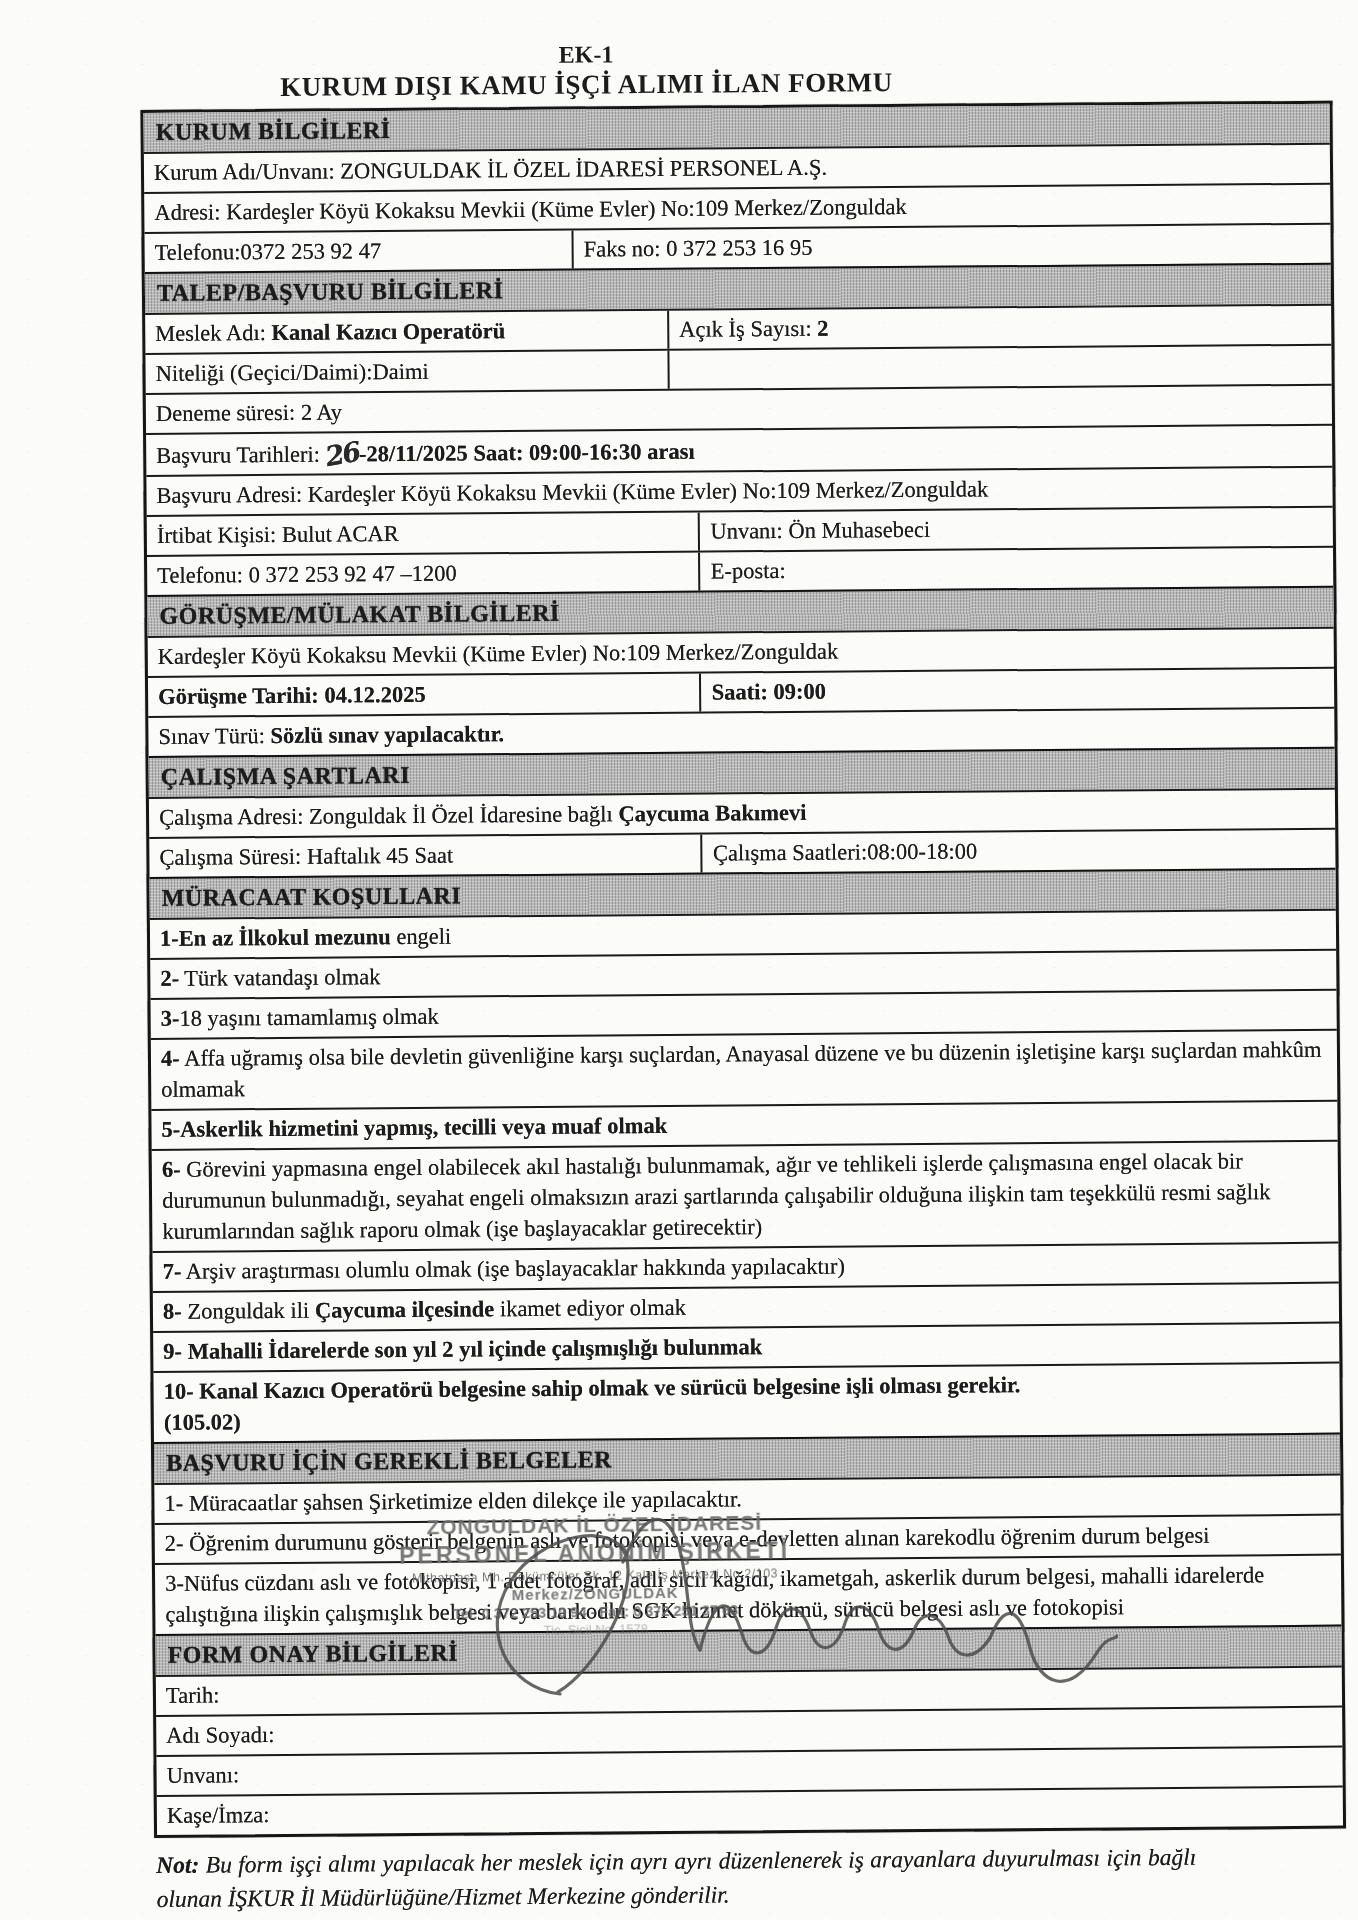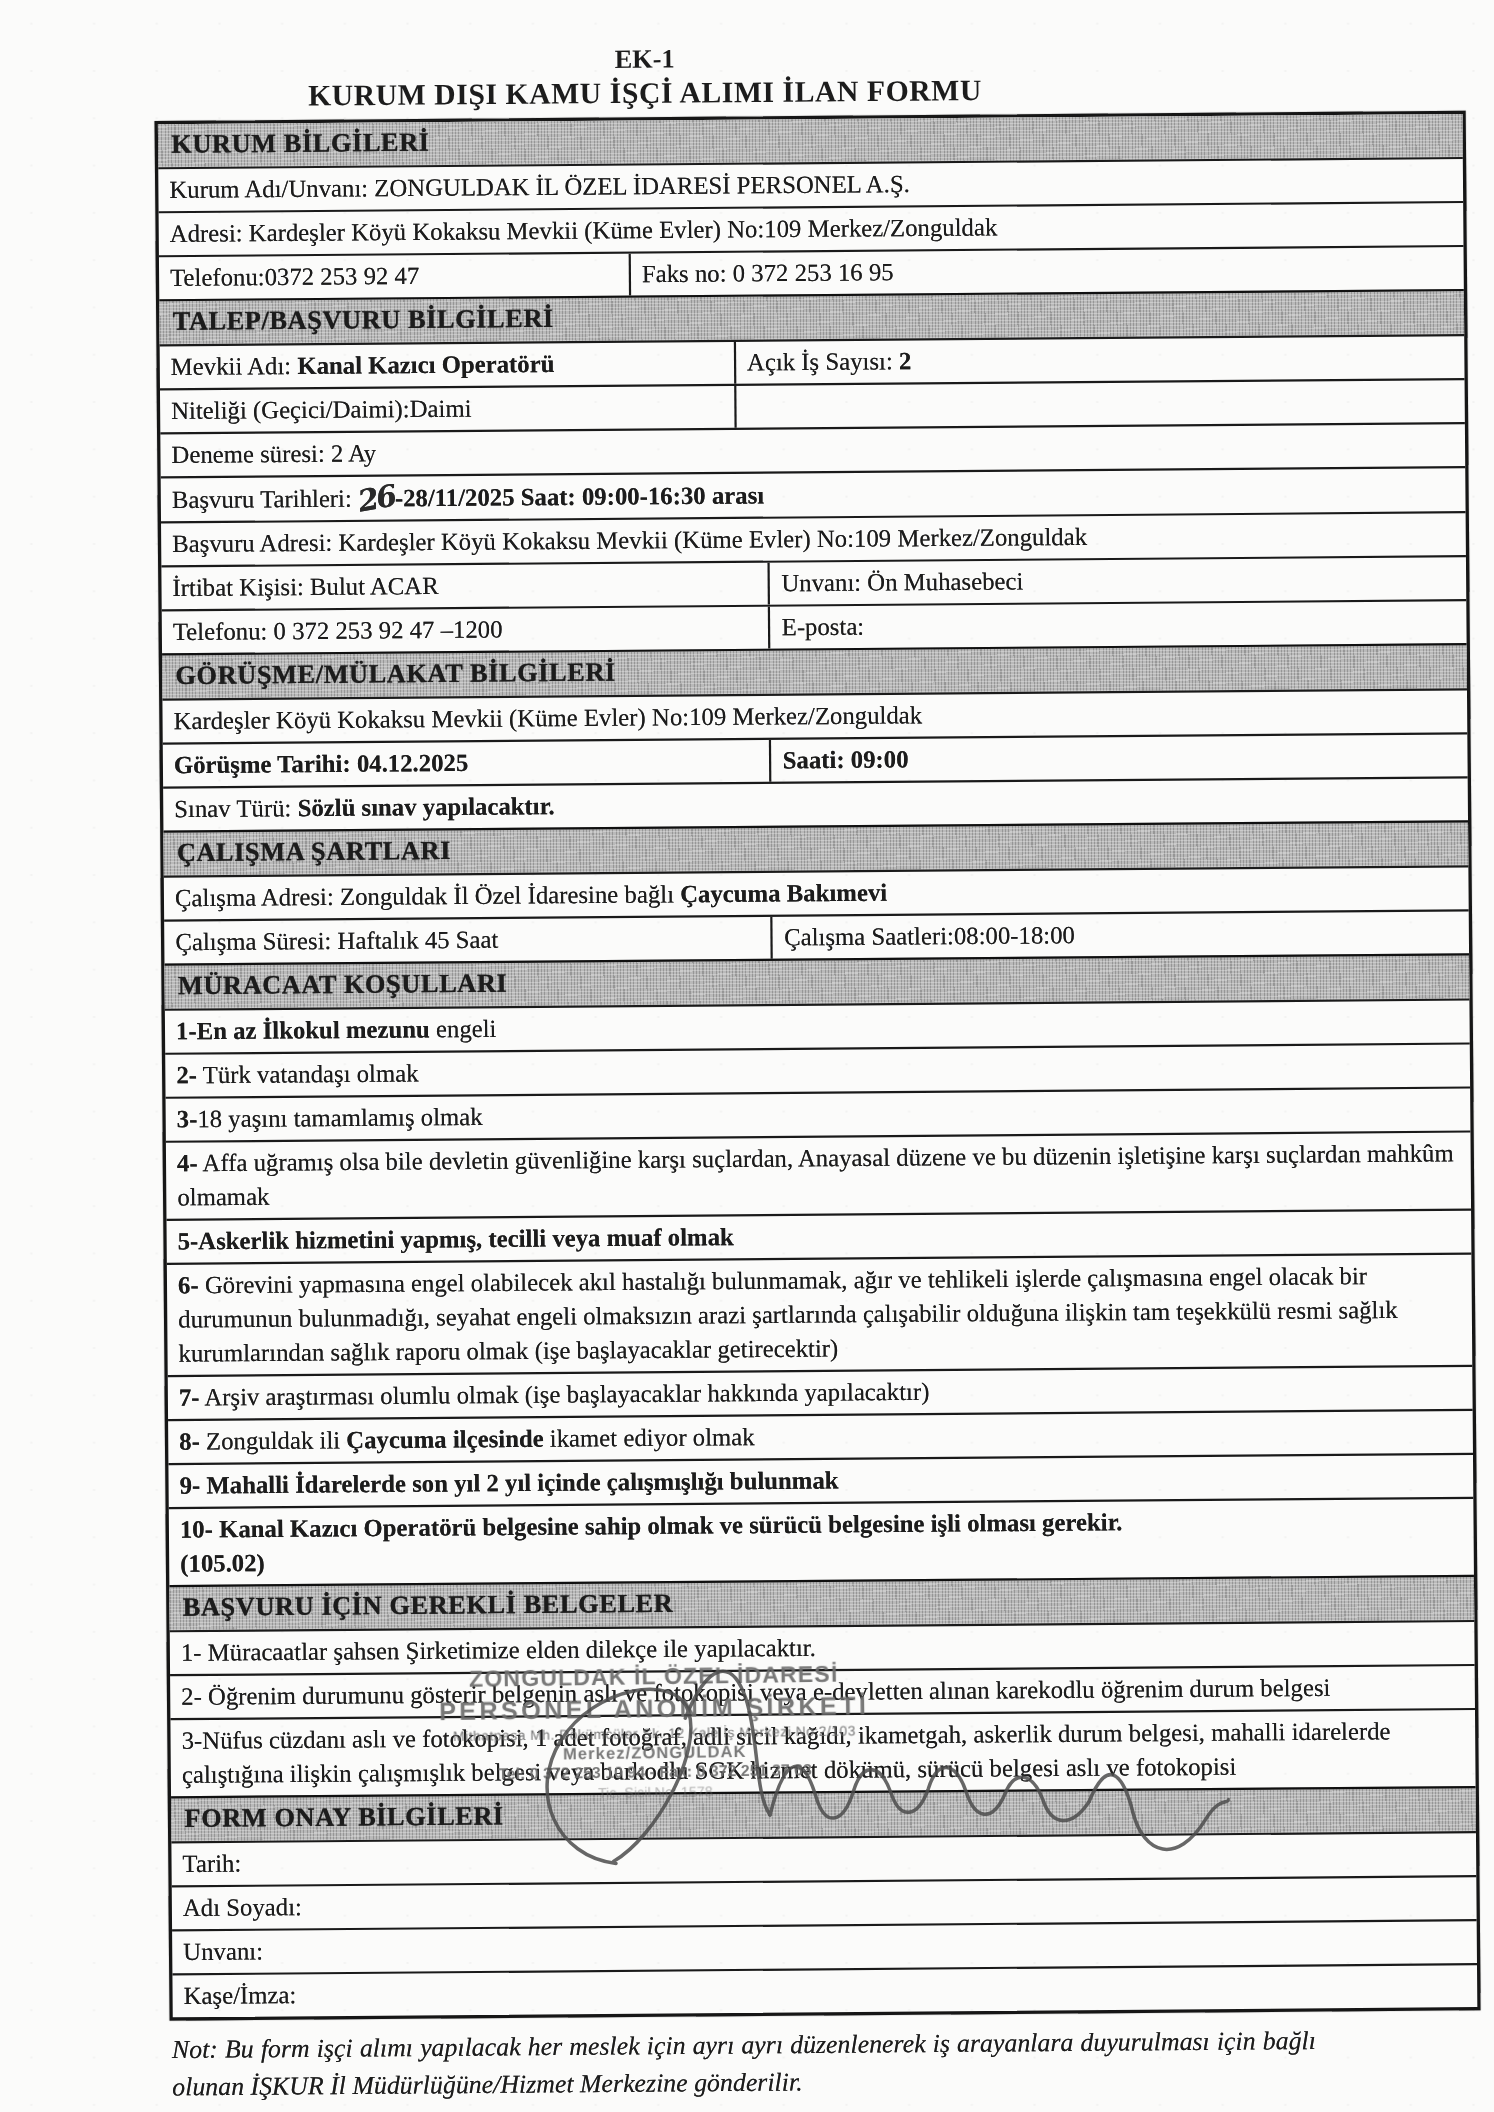--- a/index.html
+++ b/index.html
@@ -55,21 +55,21 @@
     font-style:italic; font-weight:bold; font-size:27px;
     display:inline-block; transform:rotate(-10deg) translateY(2px);
     letter-spacing:-2px; color:#2a2a2a;
   }
   .note{
     width:1040px; margin-top:10px; padding-left:2px;
     font-style:italic; font-size:23.5px; line-height:34px;
     text-align:justify;
     text-shadow:0 0 0.5px rgba(10,10,10,.7);
   }
-  .note .b{font-weight:normal;}
+  .note .b{font-weight:bold;}
   
   #stamp{
     position:absolute; left:315px; top:1512px; width:560px;
     text-align:center;
     font-family:"Liberation Sans","DejaVu Sans",sans-serif;
     color:#6e6e6e;
     filter:blur(0.4px);
     opacity:.92;
     transform:rotate(-0.8deg);
     pointer-events:none;
@@ -97,21 +97,21 @@
     <div class="row band">KURUM BİLGİLERİ</div>
     <div class="row">Kurum Adı/Unvanı: ZONGULDAK İL ÖZEL İDARESİ PERSONEL A.Ş.</div>
     <div class="row">Adresi: Kardeşler Köyü Kokaksu Mevkii (Küme Evler) No:109 Merkez/Zonguldak</div>
     <div class="row cols">
       <div class="cell w36">Telefonu:0372 253 92 47</div>
       <div class="cell right">Faks no: 0 372 253 16 95</div>
     </div>
 
     <div class="row band">TALEP/BAŞVURU BİLGİLERİ</div>
     <div class="row cols">
-      <div class="cell w44"><span>Mevkii Adı: </span><span class="b">Kanal Kazıcı Operatörü</span></div>
+      <div class="cell w44"><span>Meslek Adı: </span><span class="b">Kanal Kazıcı Operatörü</span></div>
       <div class="cell right"><span>Açık İş Sayısı: </span><span class="b">2</span></div>
     </div>
     <div class="row cols">
       <div class="cell w44">Niteliği (Geçici/Daimi):Daimi</div>
       <div class="cell right"></div>
     </div>
     <div class="row">Deneme süresi: 2 Ay</div>
     <div class="row"><span>Başvuru Tarihleri: </span><span class="hand">26</span><span class="b">-28/11/2025  Saat: 09:00-16:30 arası</span></div>
     <div class="row">Başvuru Adresi: Kardeşler Köyü Kokaksu Mevkii (Küme Evler) No:109 Merkez/Zonguldak</div>
     <div class="row cols">

